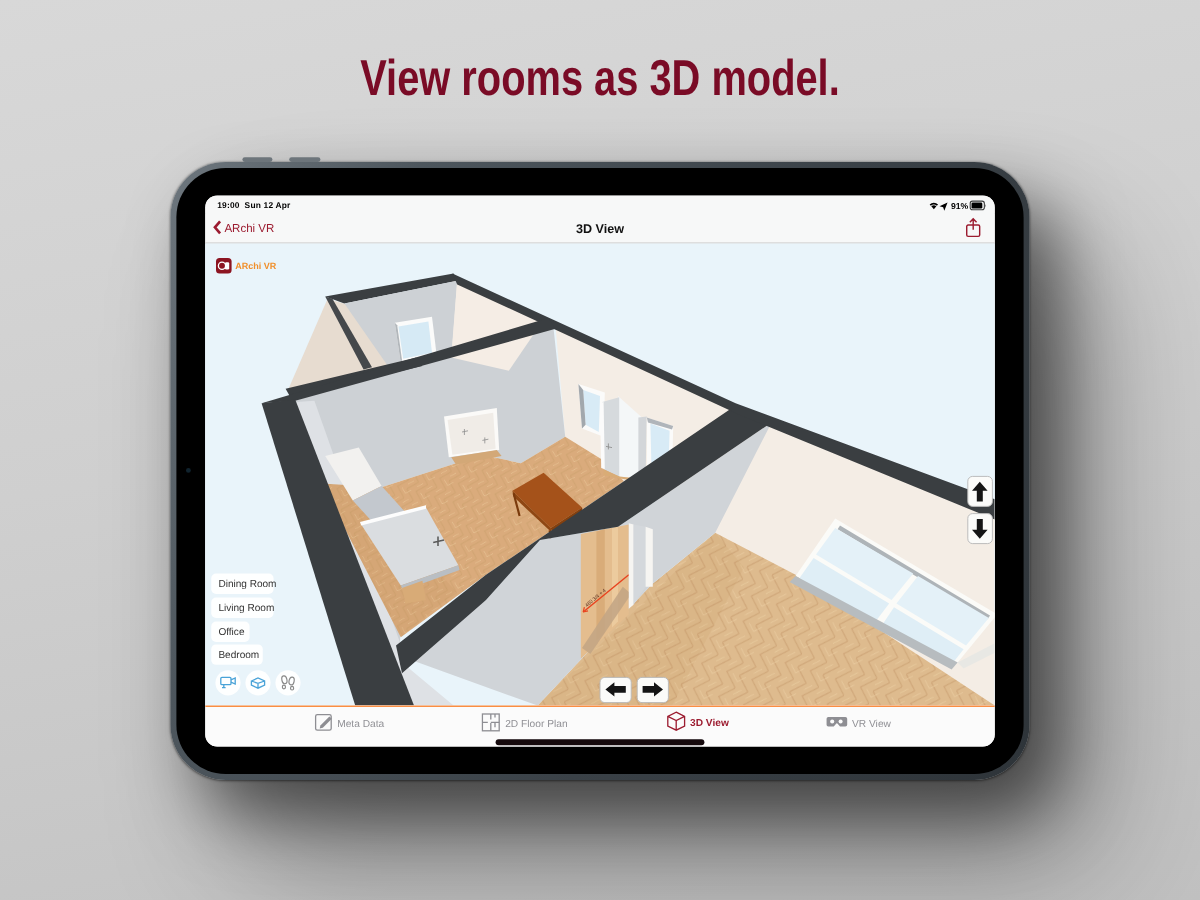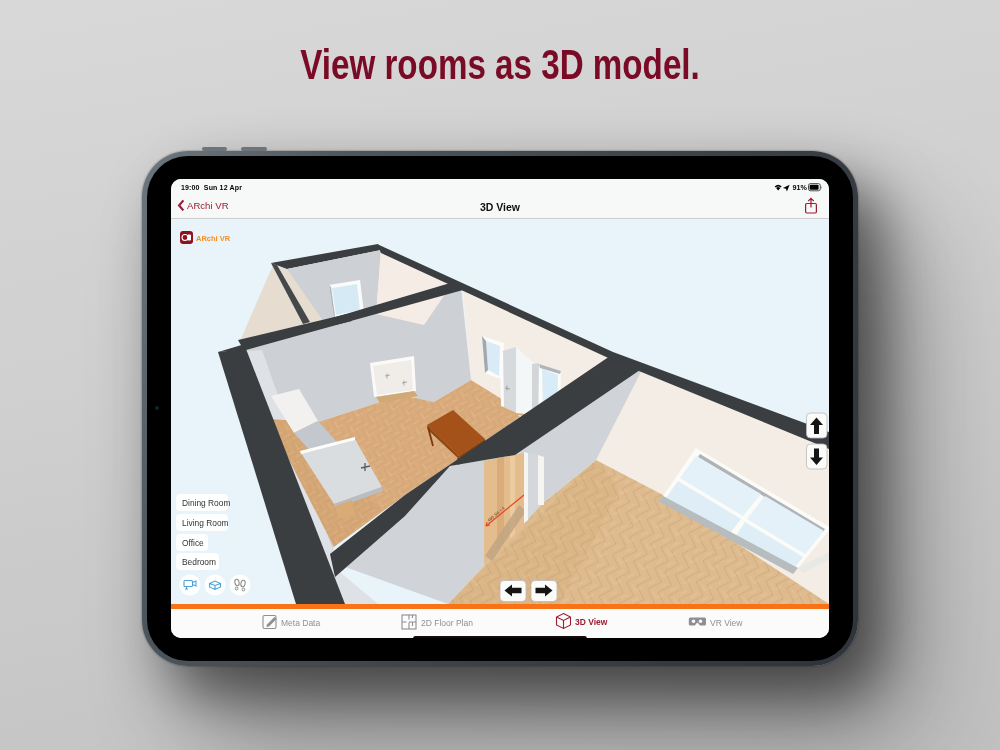--- a/index.html
+++ b/index.html
@@ -1,29 +1,29 @@
 <!DOCTYPE html>
 <html><head><meta charset="utf-8">
 <style>
 html,body{margin:0;padding:0;width:1000px;height:750px;overflow:hidden;}
 body{font-family:"Liberation Sans",sans-serif;background:linear-gradient(170deg,#d8d8d8 0%,#cfcfcf 45%,#c1c1c1 100%);position:relative;}
 .headline{position:absolute;left:0;top:41px;width:1000px;text-align:center;font-weight:bold;font-size:42px;color:#7a0b26;transform:scaleX(0.79);}
-.ipad{position:absolute;left:142px;top:151px;width:716px;height:515px;border-radius:46px;
+.ipad{position:absolute;left:142px;top:135px;width:716px;height:515px;border-radius:46px;
  background:linear-gradient(115deg,#6e777e 0%,#4d565d 22%,#3a4147 60%,#2e3439 100%);
  box-shadow:24px 30px 55px rgba(0,0,0,.5),55px 70px 110px rgba(0,0,0,.32),0 0 2px rgba(0,0,0,.5);}
 .bezel{position:absolute;left:5px;top:5px;right:5px;bottom:5px;border-radius:41px;background:#000;}
 .volbtn{position:absolute;height:4px;border-radius:2px;background:#6d757b;}
 .cam{position:absolute;border-radius:50%;background:#10232e;}
 .screen{position:absolute;left:29px;top:28px;width:658px;height:459px;border-radius:10px;background:#f7f8f8;overflow:hidden;}
 .status{position:absolute;left:0;top:0;width:658px;height:15px;background:#f7f8f8;}
 .sbtext{position:absolute;left:10px;top:4.5px;font-size:7px;font-weight:bold;color:#000;letter-spacing:.15px;}
 .nav{position:absolute;left:0;top:15px;width:658px;height:24px;background:#f7f8f8;border-bottom:1px solid #cdcdcd;}
 .navtitle{position:absolute;left:0;top:7px;width:658px;text-align:center;font-size:10.5px;font-weight:bold;color:#111;}
 .content{position:absolute;left:0;top:40px;width:658px;height:385px;background:#e9f4fa;}
-.tabbar{position:absolute;left:0;top:425px;width:658px;height:34px;background:#fbfbfb;border-top:5px solid #f97316;}
+.tabbar{position:absolute;left:0;top:425px;width:658px;height:34px;background:#fbfbfb;border-top:1px solid #f97316;}
 .homebar{position:absolute;left:242px;top:27px;width:174px;height:5px;border-radius:3px;background:#15090c;}
 </style></head>
 <body>
 
 <div class="headline">View rooms as 3D model.</div>
 
 <div class="ipad">
 <div class="volbtn" style="left:60px;top:-4px;width:25px;"></div>
 <div class="volbtn" style="left:99px;top:-4px;width:26px;"></div>
 <div class="bezel"></div>

